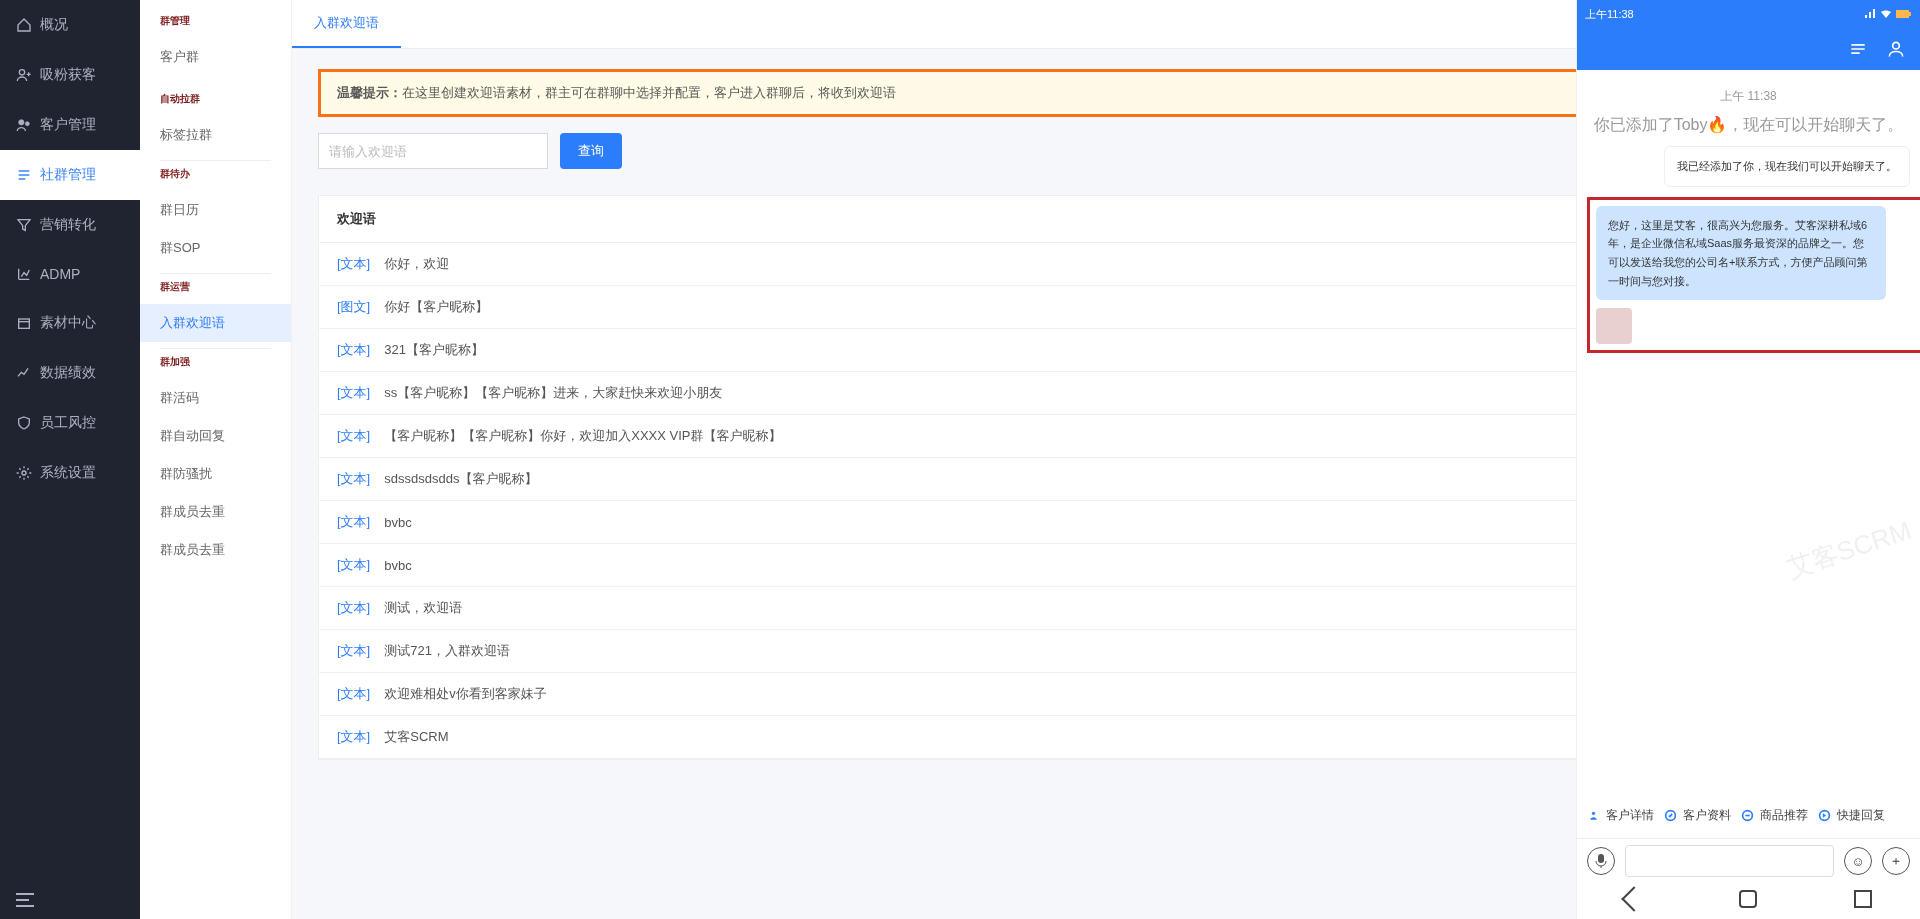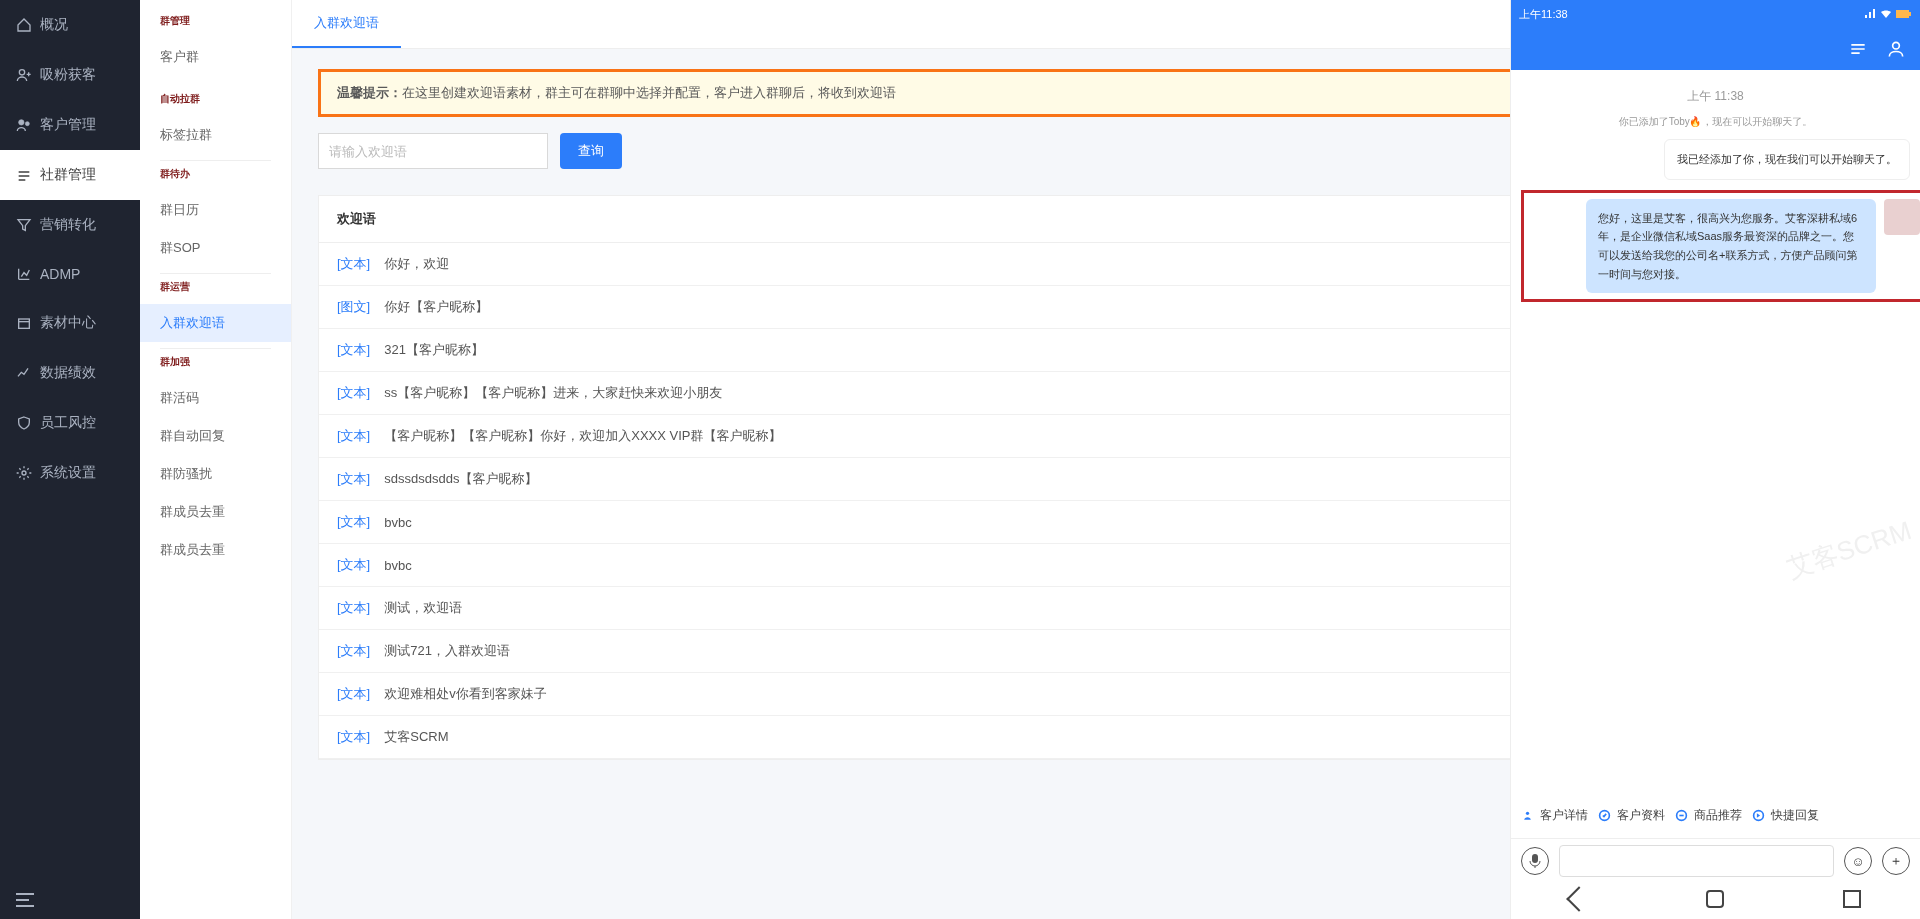--- a/index.html
+++ b/index.html
@@ -3,21 +3,21 @@
 <meta charset="utf-8">
 <style>
   * { box-sizing: border-box; margin: 0; padding: 0; }
   body { font-family: -apple-system, "Microsoft YaHei", sans-serif; font-size: 13px; color: #333; background: #fff; width:1920px; height:919px; overflow:hidden; }
   .app { display: flex; width: 1920px; height: 919px; }
 
   
   .sidebar1 { width: 140px; background: #1f2430; color: #aab2c1; display:flex; flex-direction:column; }
   .sidebar1 .item { display:flex; align-items:center; gap:8px; padding:16px 16px; cursor:pointer; font-size:14px; }
   .sidebar1 .item svg, .sidebar1 .item .ico { width:16px; height:16px; flex:0 0 16px; fill:currentColor; stroke:currentColor; }
-  .sidebar1 .item.active { color:#404040; background:#fff;align-items:flex-end; }
+  .sidebar1 .item.active { color:#3b82f6; background:#fff; }
   .sidebar1 .spacer { flex:1; }
   .sidebar1 .bot { padding:12px 16px; }
   .sidebar1 .bot .ico { width:18px;height:14px; border-top:2px solid #aab2c1; border-bottom:2px solid #aab2c1; position:relative; display:block;}
   .sidebar1 .bot .ico::before { content:""; position:absolute; top:4px; left:0; width:70%; height:2px; background:#aab2c1;}
 
   
   .sidebar2 { width: 152px; background: #fff; border-right:1px solid #f0f0f0; padding:14px 0; }
   .sidebar2 .group-title { padding:0 20px 10px; font-weight:bold; font-size:10px; color:#7f1d1d;}
   .sidebar2 .sub { padding:10px 20px; color:#666; cursor:pointer; font-size:13px; }
   .sidebar2 .sub.active { color:#2c7dfa; background:#e6efff; }
@@ -37,35 +37,35 @@
   .table { background:#fff; margin-top:26px; border:1px solid #eee;}
   .thead { padding:14px 18px; font-weight:bold; border-bottom:1px solid #eee; }
   .row { display:flex; align-items:center; gap:14px; padding:12px 18px; border-bottom:1px solid #f0f0f0; }
   .tag { color:#2c7dfa; font-size:13px; }
   .cell { color:#555; }
   .footer-row{ display:flex; justify-content:flex-end; align-items:center; gap:10px; padding:14px 6px; color:#555; font-size:13px;}
   .select{ border:1px solid #d9d9d9; background:#fff; padding:6px 24px 6px 10px; position:relative; border-radius:2px; }
   .select::after{content:"⌄"; position:absolute; right:6px; top:3px; color:#999;}
 
   
-  .preview { width: 410px; position:absolute; right:0; top:0; bottom:0; border-left:1px solid #eee; background:#fafafc; display:flex; flex-direction:column; }
+  .preview { width: 344px; position:absolute; right:0; top:0; bottom:0; border-left:1px solid #eee; background:#fafafc; display:flex; flex-direction:column; }
   .ph-status { height:28px; background:#2c7dfa; color:#fff; font-size:11px; display:flex; align-items:center; padding:0 8px; justify-content:space-between;}
   .ph-status .si{ display:flex; gap:4px; align-items:center;}
   .ph-header { height:42px; background:#2c7dfa; display:flex; justify-content:flex-end; align-items:center; gap:18px; padding:0 14px;}
   .ph-header svg{width:20px;height:20px;stroke:#fff;fill:none;stroke-width:2;}
   .chat-body{ flex:1; position:relative; background:#fff; padding:12px 10px; overflow:hidden;}
   .time{ text-align:center; color:#999; font-size:12px; margin:6px 0 10px;}
-  .sysmsg{ text-align:center; color:#999; font-size:10px; margin:10px 0;}
+  .sysmsg{ text-align:center; color:#999; font-size:16px; margin:10px 0;}
   .bubble-wrap{ display:flex; justify-content:flex-end; gap:8px; margin:10px 0; align-items:flex-start;}
   .bubble{ max-width:290px; padding:10px 12px; border-radius:6px; font-size:11px; line-height:1.7;}
   .bubble.white{ background:#fff; border:1px solid #eee;}
   .bubble.blue{ background:#cde4ff;}
   .avatar{ width:36px; height:36px; border-radius:4px; background:#e9d0d0; }
   .highlighted{ border:3px solid #c1272d; padding:6px 0 6px 6px; border-right:none; margin-right:-10px; }
-  .highlighted .bubble-wrap{margin:0;}
+  .highlighted .bubble-wrap{margin:0;flex-direction:column;}
   .watermark{position:absolute; right:6px; bottom:230px; color:#f0f0f0; font-size:26px; transform:rotate(-18deg); pointer-events:none;}
   .chips{ display:flex; gap:6px; padding:6px 0 10px 8px; background:#fff;}
   .chip{ display:flex; align-items:center; gap:6px; font-size:12px; color:#444; padding:4px 2px;}
   .chip svg{width:13px;height:13px;}
   .input-row{ display:flex; align-items:center; gap:10px; padding:6px 10px 2px; background:#fff; border-top:1px solid #eee;}
   .voice, .emoji, .plus { width:28px;height:28px;border:1.5px solid #555;border-radius:50%;display:flex;align-items:center;justify-content:center;}
   .chat-input{flex:1;height:32px;border:1px solid #ddd;border-radius:4px;}
   .androidbar{height:40px;display:flex;justify-content:space-around;align-items:center;background:#fff;}
   .androidbar div{width:18px;height:18px;}
   .ab-back{border-left:2px solid #444;border-bottom:2px solid #444;transform:rotate(45deg);width:10px;height:10px;}

